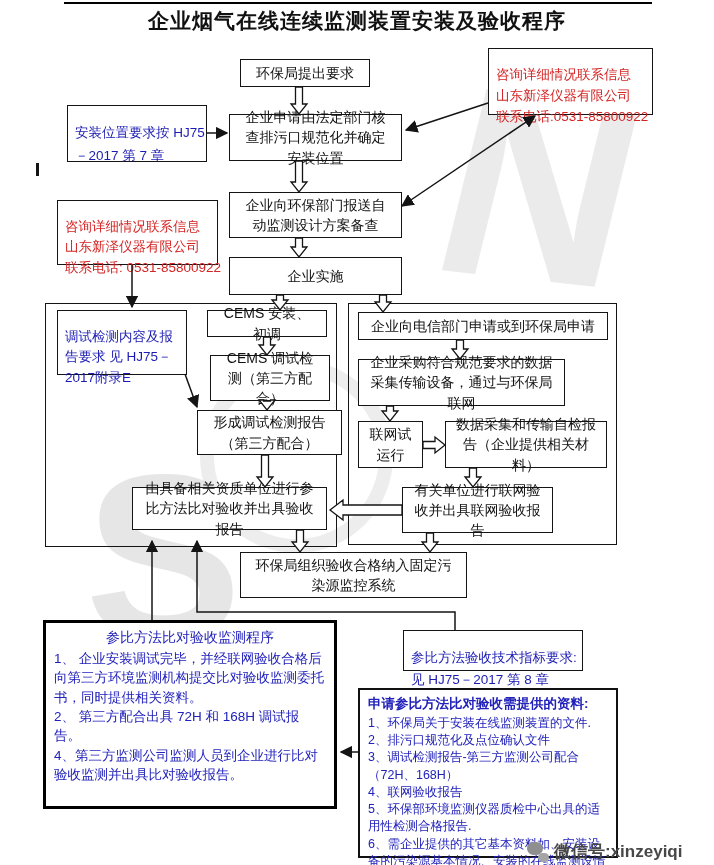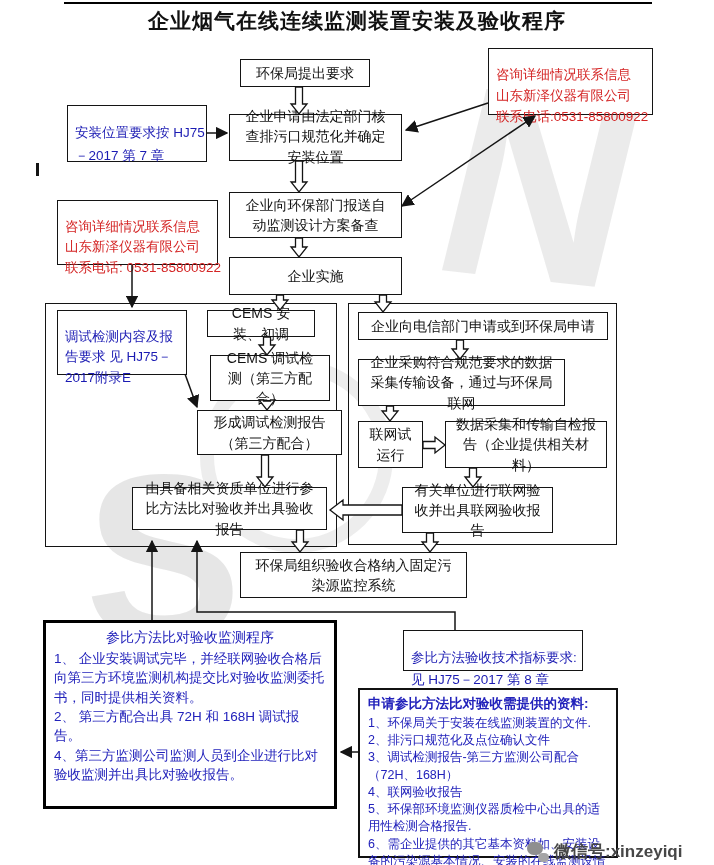--- a/index.html
+++ b/index.html
@@ -69,41 +69,41 @@
       <div>咨询详细情况联系信息</div>
       <div>山东新泽仪器有限公司</div>
       <div>联系电话:0531-85800922</div>
     </div>
 
   <div class="box note" style="left:67px;top:105px;width:140px;height:57px;line-height:1.7;">
       <div>安装位置要求按 HJ75</div>
       <div>－2017 第 7 章</div>
     </div>
 
-  <div class="box" style="left:229px;top:114px;width:173px;height:47px;font-family:Liberation Mono, monospace;">企业申请由法定部门核查排污口规范化并确定安装位置</div>
+  <div class="box" style="left:229px;top:114px;width:173px;height:47px;">企业申请由法定部门核查排污口规范化并确定安装位置</div>
 
   <div class="box" style="left:229px;top:192px;width:173px;height:46px;">企业向环保部门报送自动监测设计方案备查</div>
 
   <div class="box note red-text" style="left:57px;top:200px;width:161px;height:65px;line-height:1.5;">
       <div>咨询详细情况联系信息</div>
       <div>山东新泽仪器有限公司</div>
       <div>联系电话: 0531-85800922</div>
     </div>
 
   <div class="box" style="left:229px;top:257px;width:173px;height:38px;">企业实施</div>
 
   <div class="container-box" style="left:45px;top:303px;width:292px;height:244px;"></div>
 
   <div class="box note" style="left:57px;top:310px;width:130px;height:65px;">
       <div>调试检测内容及报</div>
       <div>告要求 见 HJ75－</div>
       <div>2017附录E</div>
     </div>
 
-  <div class="box" style="left:207px;top:310px;width:108px;height:27px;">CEMS 安装、初调</div>
+  <div class="box" style="left:207px;top:310px;width:120px;height:27px;">CEMS 安装、初调</div>
 
   <div class="box" style="left:210px;top:355px;width:120px;height:46px;">CEMS 调试检测（第三方配合）</div>
 
   <div class="box" style="left:197px;top:410px;width:145px;height:45px;">形成调试检测报告（第三方配合）</div>
 
   <div class="box" style="left:132px;top:487px;width:195px;height:43px;">由具备相关资质单位进行参比方法比对验收并出具验收报告</div>
 
   <div class="container-box" style="left:348px;top:303px;width:269px;height:242px;"></div>
 
   <div class="box" style="left:358px;top:312px;width:250px;height:28px;">企业向电信部门申请或到环保局申请</div>

